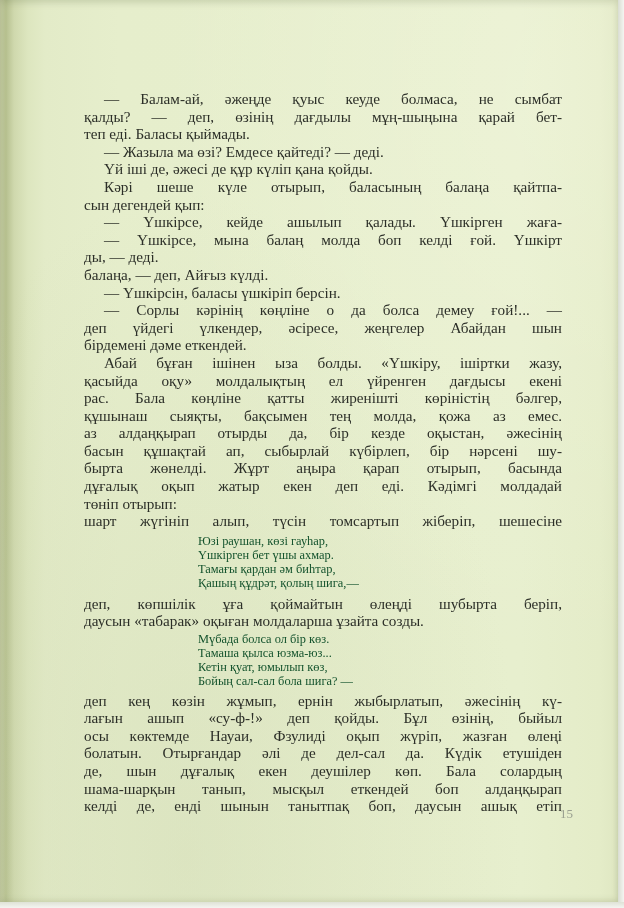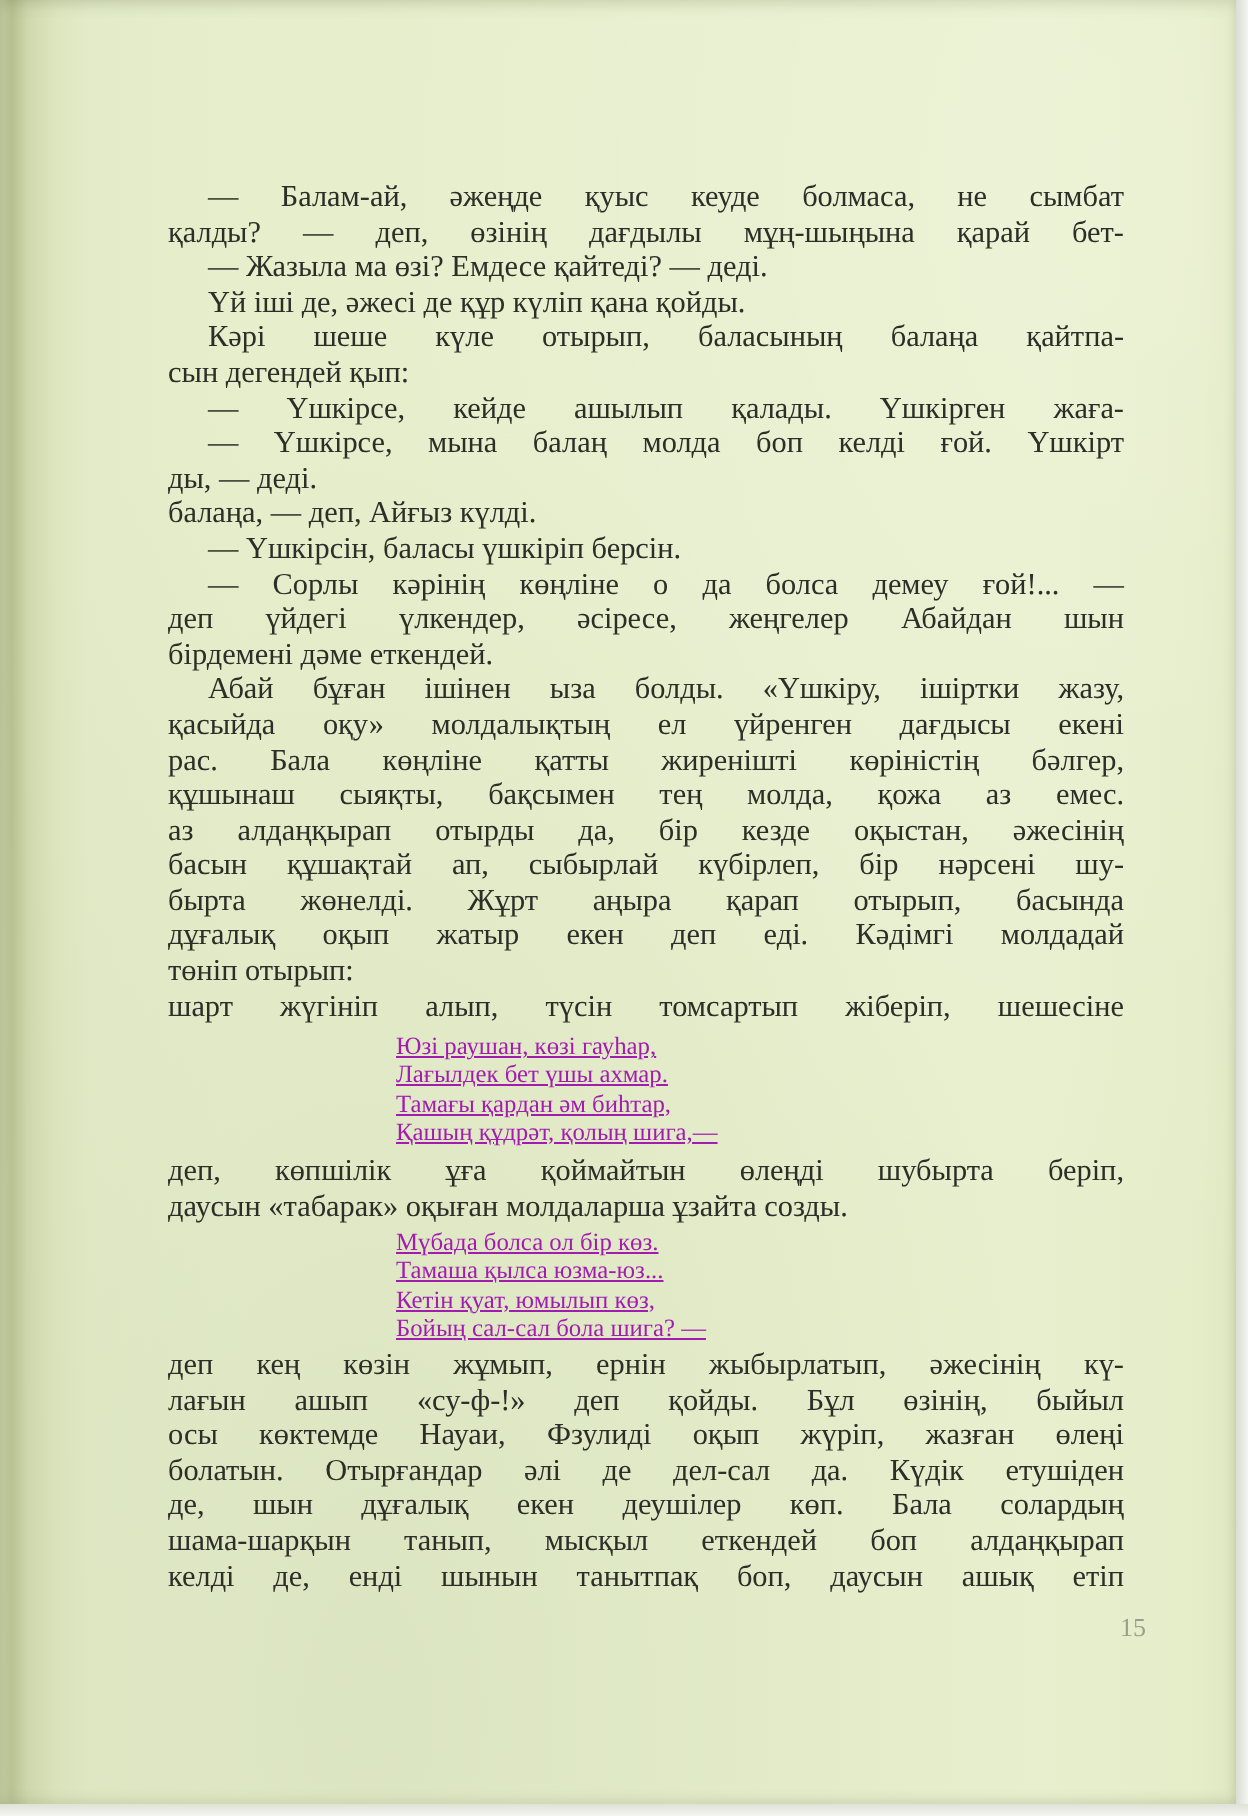--- a/index.html
+++ b/index.html
@@ -80,23 +80,22 @@
     .line.indent {
       text-indent: 20px;
     }
     .line.last {
       text-align-last: left;
     }
     .verse {
       font-size: 12.4px;
       line-height: 14.2px;
       padding-left: 114px;
-      color: #a21caf;
+      color: #14532d;
       margin: 4px 0 4px 0;
-      text-decoration: underline;
     }
     .verse .vline {
       display: block;
       white-space: nowrap;
       height: 14.2px;
     }
     .verse.second {
       margin-top: 2px;
       margin-bottom: 3px;
     }
@@ -114,20 +113,21 @@
 <body>
 
 <div class="page"></div>
 <div class="right-edge"></div>
 <div class="bottom-edge"></div>
 
 <div class="text-block">
   <div id="block1">
       <span class="line indent">— Балам-ай, әжеңде қуыс кеуде болмаса, не сымбат</span>
       <span class="line">қалды? — деп, өзінің дағдылы мұң-шыңына қарай бет-</span>
+      <span class="line last">теп еді. Баласы қыймады.</span>
       <span class="line indent last">— Жазыла ма өзі? Емдесе қайтеді? — деді.</span>
       <span class="line indent last">Үй іші де, әжесі де құр күліп қана қойды.</span>
       <span class="line indent">Кәрі шеше күле отырып, баласының балаңа қайтпа-</span>
       <span class="line last">сын дегендей қып:</span>
       <span class="line indent">— Үшкірсе, кейде ашылып қалады. Үшкірген жаға-</span>
       <span class="line indent">— Үшкірсе, мына балаң молда боп келді ғой. Үшкірт</span>
       <span class="line last">ды, — деді.</span>
       <span class="line last">балаңа, — деп, Айғыз күлді.</span>
       <span class="line indent last">— Үшкірсін, баласы үшкіріп берсін.</span>
       <span class="line indent">— Сорлы кәрінің көңліне о да болса демеу ғой!... —</span>
@@ -139,21 +139,21 @@
       <span class="line">құшынаш сыяқты, бақсымен тең молда, қожа аз емес.</span>
       <span class="line">аз алдаңқырап отырды да, бір кезде оқыстан, әжесінің</span>
       <span class="line">басын құшақтай ап, сыбырлай күбірлеп, бір нәрсені шу-</span>
       <span class="line">бырта жөнелді. Жұрт аңыра қарап отырып, басында</span>
       <span class="line">дұғалық оқып жатыр екен деп еді. Кәдімгі молдадай</span>
       <span class="line last">төніп отырып:</span>
       <span class="line">шарт жүгініп алып, түсін томсартып жіберіп, шешесіне</span>
     </div>
   <div class="verse" id="verse1">
       <span class="vline">Юзі раушан, көзі гауһар,</span>
-      <span class="vline">Лағылдек бет үшы ахмар.</span>
+      <span class="vline">Үшкірген бет үшы ахмар.</span>
       <span class="vline">Тамағы қардан әм биһтар,</span>
       <span class="vline">Қашың құдрәт, қолың шига,—</span>
     </div>
   <div id="block2">
       <span class="line">деп, көпшілік ұға қоймайтын өлеңді шубырта беріп,</span>
       <span class="line last">даусын «табарак» оқыған молдаларша ұзайта созды.</span>
     </div>
   <div class="verse second" id="verse2">
       <span class="vline">Мүбада болса ол бір көз.</span>
       <span class="vline">Тамаша қылса юзма-юз...</span>

